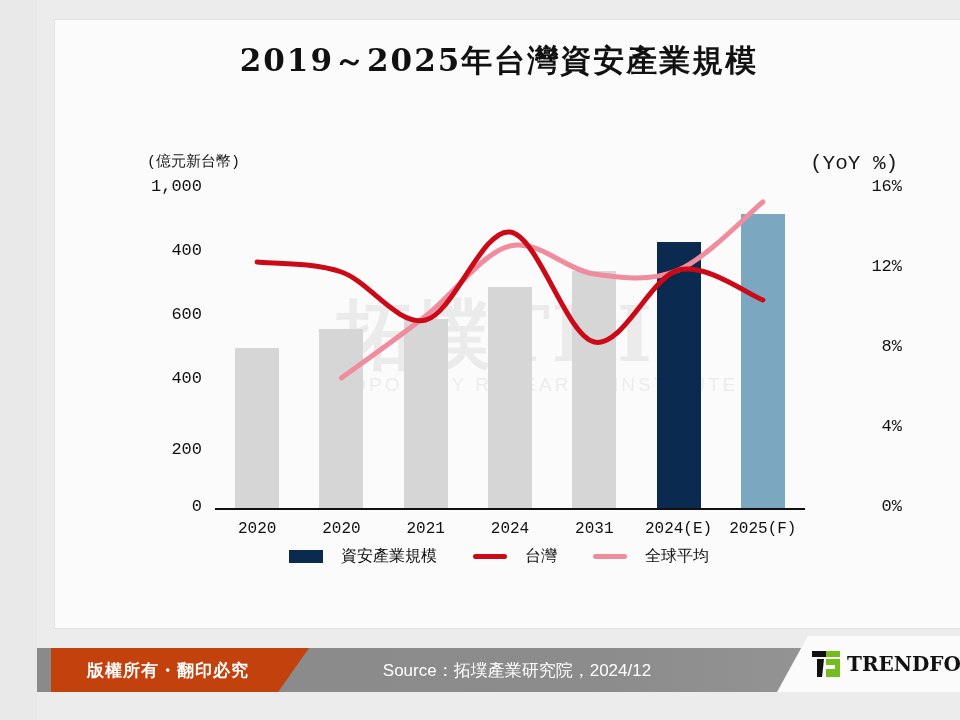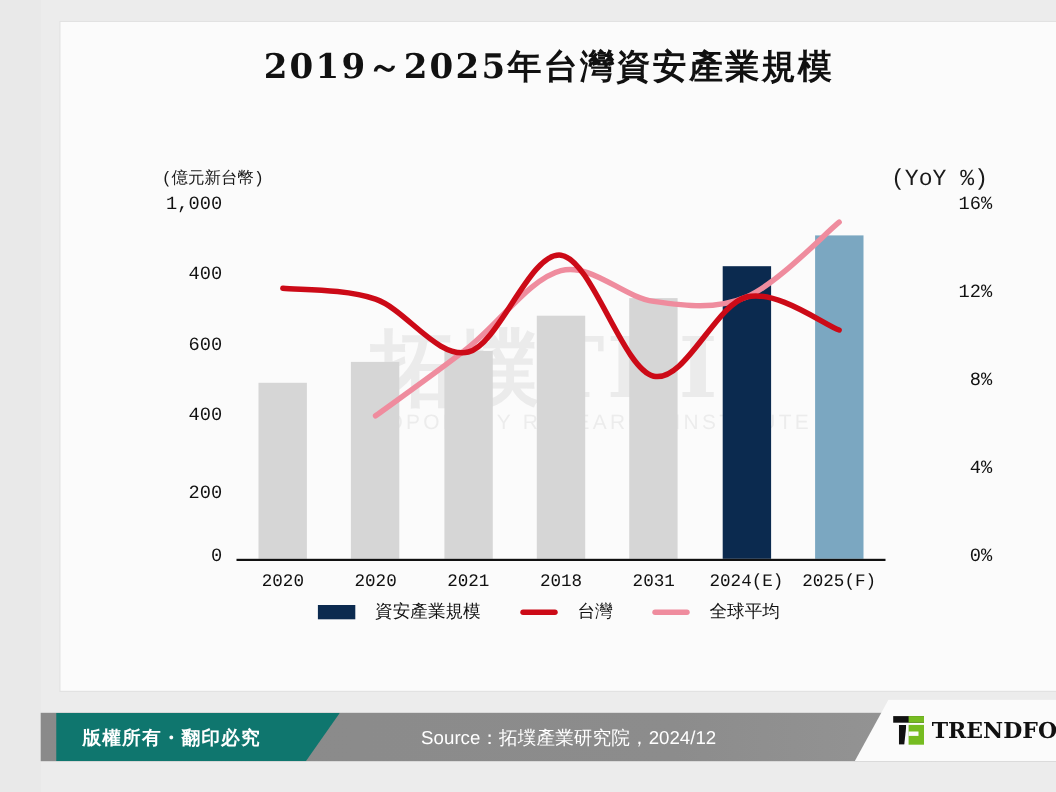--- a/index.html
+++ b/index.html
@@ -79,24 +79,24 @@
   
   .footer{
     position:absolute;left:0;top:648px;width:960px;height:48px;
   }
   .footer-grey{
     position:absolute;left:0;top:0;width:960px;height:44px;
     background:linear-gradient(90deg,#8a8a8a 0%,#8c8c8c 60%,#9a9a9a 100%);
   }
   .footer-black{
     position:absolute;left:14px;top:0;width:258px;height:44px;
-    background:#0f766e;
+    background:#c2410c;
     clip-path:polygon(0 0,100% 0,88% 100%,0 100%);
     color:#fff;font-weight:700;font-size:17px;
-    display:flex;align-items:center;padding-left:24px;box-sizing:border-box;
+    display:flex;align-items:center;padding-left:36px;box-sizing:border-box;
     letter-spacing:1px;white-space:nowrap;
   }
   .footer-source{
     position:absolute;left:0;top:0;width:960px;height:44px;
     display:flex;align-items:center;justify-content:center;
     color:#fff;font-size:17px;white-space:nowrap;
   }
   .footer-logo{
     position:absolute;right:0;top:-12px;width:220px;height:56px;
     background:#fbfbfb;
@@ -167,21 +167,21 @@
         <path d="M304.42857142857144,378C318.4761904761905,367.6666666666667 360.61904761904765,338 388.7142857142857,316C416.8095238095238,294 444.9047619047619,253 473,246C501.0952380952381,239 529.1904761904763,270 557.2857142857143,274C585.3809523809524,278 613.4761904761906,282 641.5714285714287,270C669.6666666666667,258 711.8095238095239,213.33333333333334 725.8571428571429,202" fill="none" stroke="#ef8c9e" stroke-width="5" stroke-linecap="round"></path>
         <path d="M220.14285714285714,262C234.1904761904762,263.6666666666667 276.33333333333337,262.3333333333333 304.42857142857144,272C332.5238095238095,281.6666666666667 360.61904761904765,326.6666666666667 388.7142857142857,320C416.8095238095238,313.3333333333333 444.9047619047619,228.33333333333334 473,232C501.0952380952381,235.66666666666666 529.1904761904763,335.6666666666667 557.2857142857143,342C585.3809523809524,348.3333333333333 613.4761904761906,277 641.5714285714287,270C669.6666666666667,263 711.8095238095239,295 725.8571428571429,300" fill="none" stroke="#cc0a17" stroke-width="5" stroke-linecap="round"></path>
       </svg>
 
     <div class="axis-line"></div>
 
     <div id="xlabels">
         <div class="xlabel" style="left: 170.143px; width: 100px;">2020</div>
         <div class="xlabel" style="left: 254.429px; width: 100px;">2020</div>
         <div class="xlabel" style="left: 338.714px; width: 100px;">2021</div>
-        <div class="xlabel" style="left: 423px; width: 100px;">2018</div>
+        <div class="xlabel" style="left: 423px; width: 100px;">2024</div>
         <div class="xlabel" style="left: 507.286px; width: 100px;">2031</div>
         <div class="xlabel" style="left: 591.571px; width: 100px;">2024(E)</div>
         <div class="xlabel" style="left: 675.857px; width: 100px;">2025(F)</div>
       </div>
   </div>
 
   <div class="legend">
     <div class="legend-item">
       <span class="swatch-bar" style="background: rgb(11, 42, 79);"></span>
       <span>資安產業規模</span>

